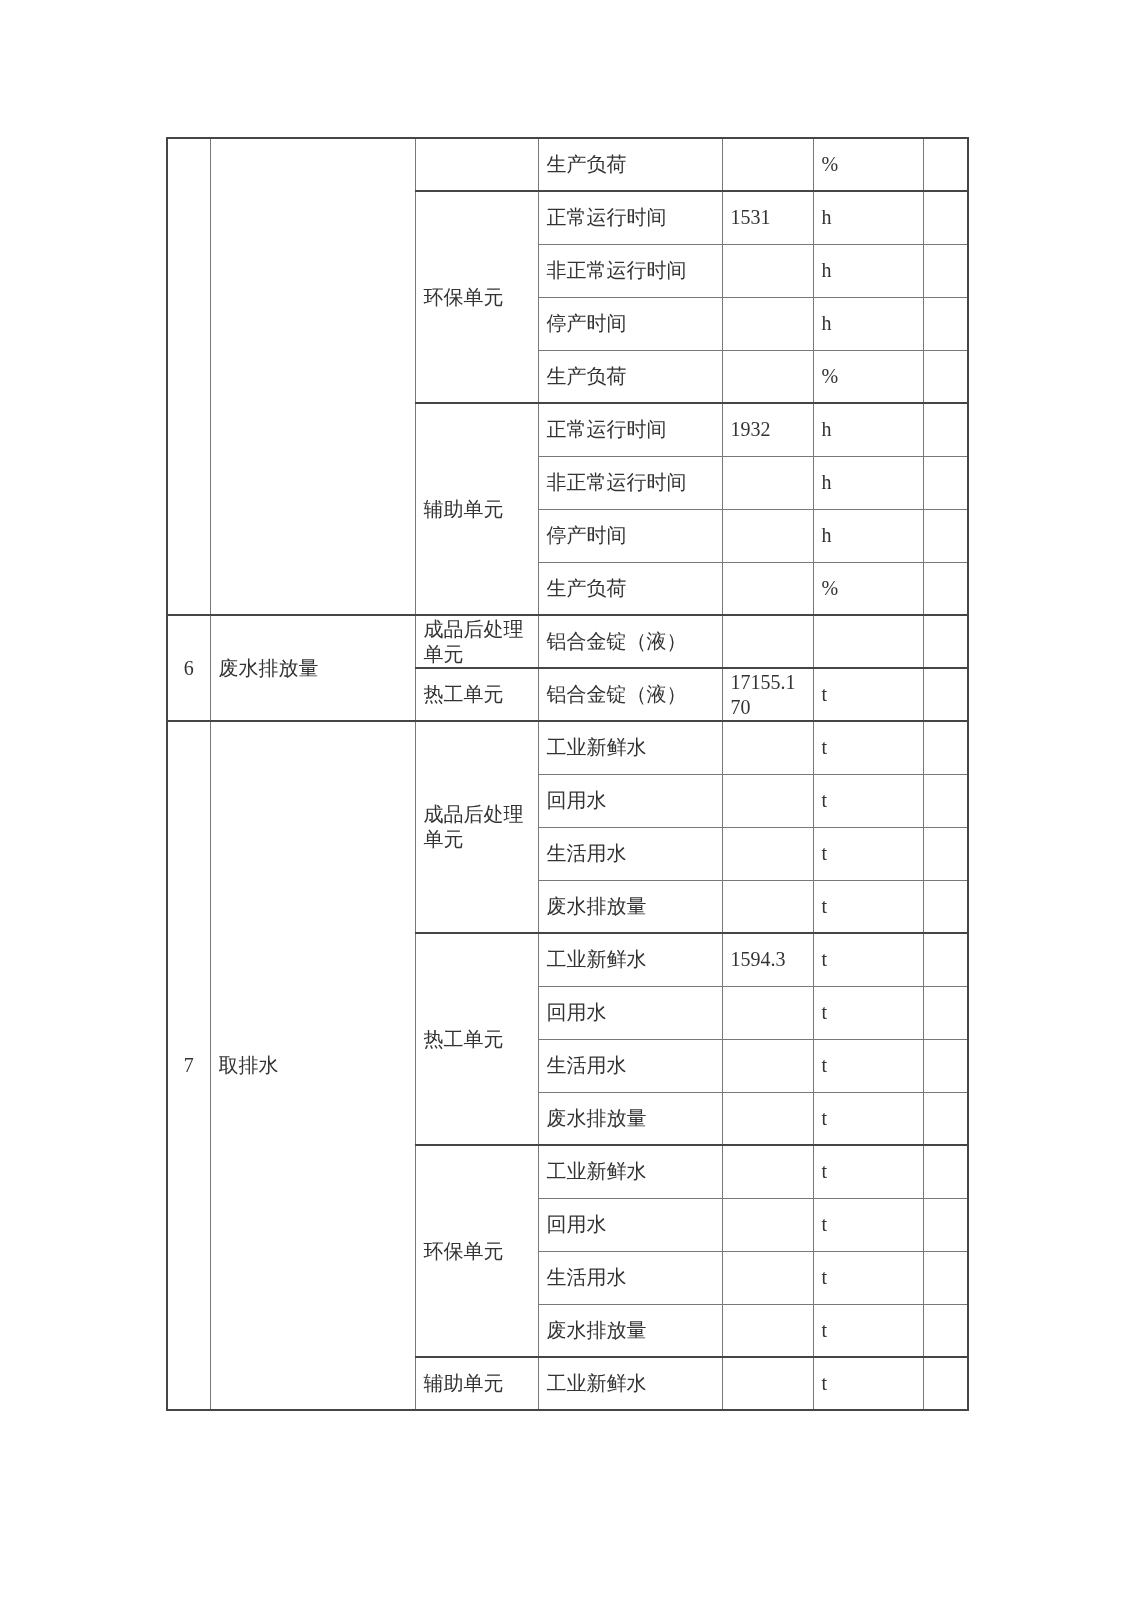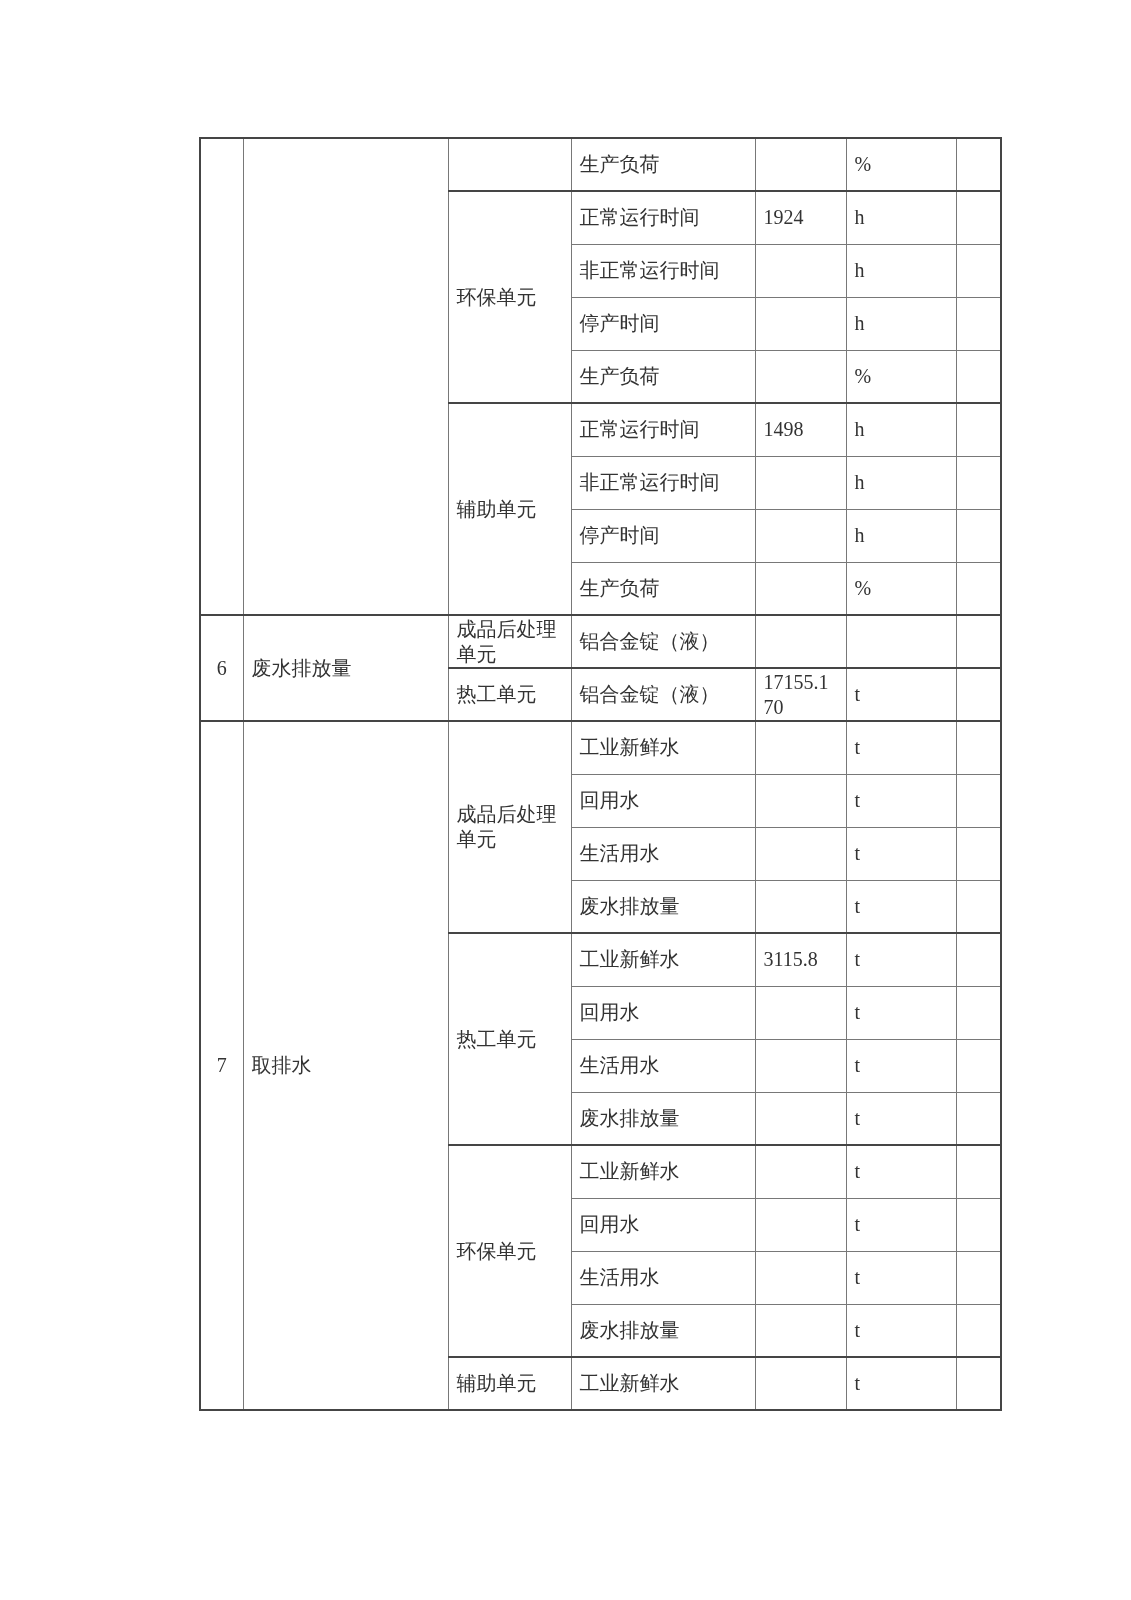--- a/index.html
+++ b/index.html
@@ -20,21 +20,20 @@
   .table-wrap{
     position:absolute;
     left:166px;top:137px;
     width:801px;
   }
   table.doc{
     border-collapse:collapse;
     table-layout:fixed;
     width:801px;
     border:2px solid var(--border-thick);
-    margin-left:33px;
   }
   table.doc td{
     border:1px solid var(--border-thin);
     vertical-align:middle;
     font-size:20px;
     line-height:1.25;
     padding:0 8px;
     overflow:hidden;
     word-break:break-all;
   }
@@ -73,21 +72,21 @@
     <td class="c3"></td>
     <td class="c4">生产负荷</td>
     <td class="c5"></td>
     <td class="c6">%</td>
     <td class="c7"></td>
   </tr>
 
   <tr>
     <td class="c3 gt" rowspan="4">环保单元</td>
     <td class="c4 gt">正常运行时间</td>
-    <td class="c5 gt">1924</td>
+    <td class="c5 gt">1531</td>
     <td class="c6 gt">h</td>
     <td class="c7 gt"></td>
   </tr>
   <tr>
     <td class="c4">非正常运行时间</td>
     <td class="c5"></td>
     <td class="c6">h</td>
     <td class="c7"></td>
   </tr>
   <tr>
@@ -99,21 +98,21 @@
   <tr>
     <td class="c4">生产负荷</td>
     <td class="c5"></td>
     <td class="c6">%</td>
     <td class="c7"></td>
   </tr>
 
   <tr>
     <td class="c3 gt" rowspan="4">辅助单元</td>
     <td class="c4 gt">正常运行时间</td>
-    <td class="c5 gt">1498</td>
+    <td class="c5 gt">1932</td>
     <td class="c6 gt">h</td>
     <td class="c7 gt"></td>
   </tr>
   <tr>
     <td class="c4">非正常运行时间</td>
     <td class="c5"></td>
     <td class="c6">h</td>
     <td class="c7"></td>
   </tr>
   <tr>
@@ -170,21 +169,21 @@
   <tr>
     <td class="c4">废水排放量</td>
     <td class="c5"></td>
     <td class="c6">t</td>
     <td class="c7"></td>
   </tr>
 
   <tr>
     <td class="c3 gt" rowspan="4">热工单元</td>
     <td class="c4 gt">工业新鲜水</td>
-    <td class="c5 gt">3115.8</td>
+    <td class="c5 gt">1594.3</td>
     <td class="c6 gt">t</td>
     <td class="c7 gt"></td>
   </tr>
   <tr>
     <td class="c4">回用水</td>
     <td class="c5"></td>
     <td class="c6">t</td>
     <td class="c7"></td>
   </tr>
   <tr>

